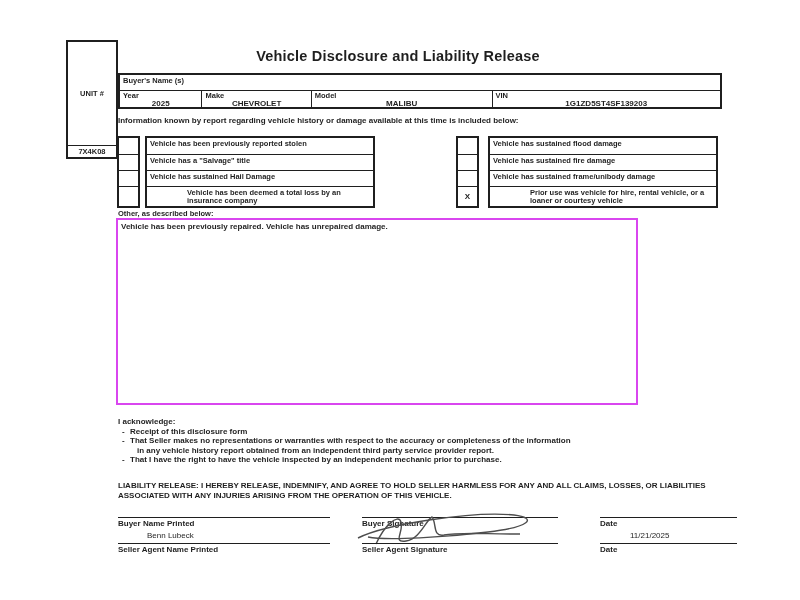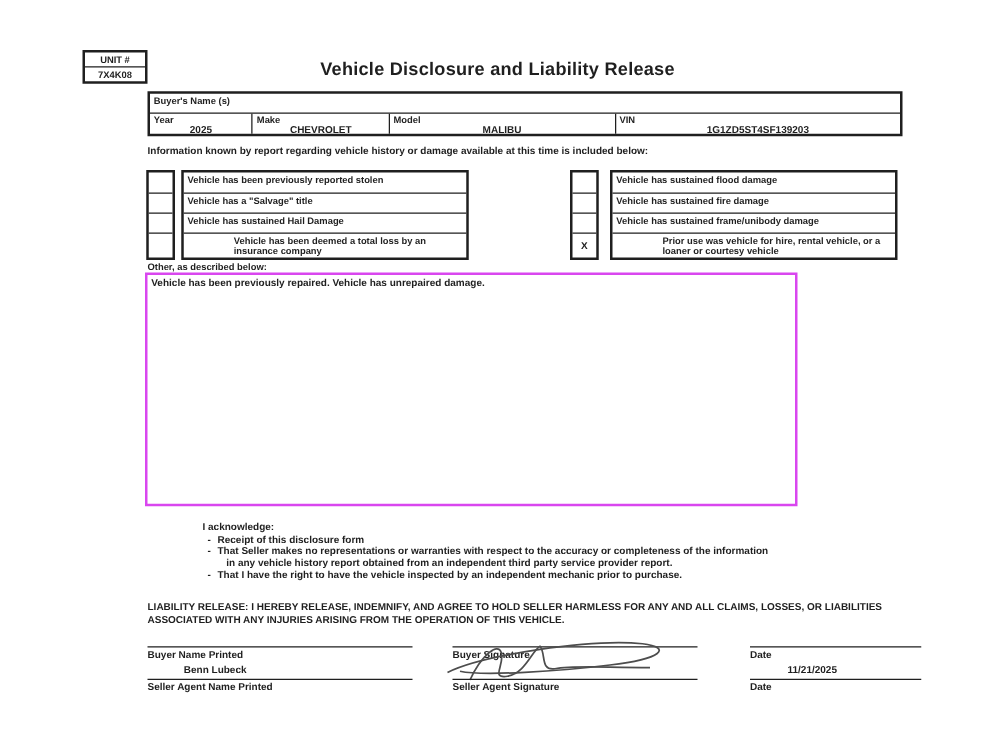--- a/index.html
+++ b/index.html
@@ -6,21 +6,21 @@
   html,body { background:#fff; }
   .page {
     position:relative; width:800px; height:600px; background:#fff;
     font-family:"Liberation Sans", sans-serif; color:#1f1f1f;
     overflow:hidden;
   }
   .abs { position:absolute; }
 
   
   .unit-box { left:66px; top:40px; width:52px; border:2px solid #1f1f1f; text-align:center; }
-  .unit-box .cell { font-size:7.5px; font-weight:700; padding:2px 0 1px; line-height:8px; }
+  .unit-box .cell { font-size:7.5px; font-weight:700; padding:2px 0 1px; line-height:8px;margin-top:46px; }
   .unit-box .cell + .cell { border-top:1.5px solid #1f1f1f; }
 
   
   .doc-title { left:118px; top:48px; width:560px; text-align:center;
     font-size:14.5px; font-weight:600; letter-spacing:0.2px; }
 
   
   .info-table { left:118px; top:73px; width:604px; border:2px solid #1f1f1f; }
   .row-buyer { height:15px; padding:1px 3px; font-size:7.5px; font-weight:600; }
   .row-fields { display:flex; border-top:1.5px solid #1f1f1f; height:17px; }
@@ -50,31 +50,31 @@
   .txt-left { left:145px; top:136px; }
   .cb-right { left:456px; top:136px; }
   .txt-right{ left:488px; top:136px; }
 
   
   .other-label { left:118px; top:209px; font-size:7.5px; font-weight:600; }
   .other-box { left:116px; top:218px; width:522px; height:187px; border:2px solid #d946ef;
     font-size:8px; font-weight:600; padding:2px 3px; }
 
   
-  .ack { left:118px; top:417px; width:610px; font-size:8px; font-weight:600; line-height:9.6px;margin-left:44px; }
+  .ack { left:118px; top:417px; width:610px; font-size:8px; font-weight:600; line-height:9.6px; }
   .ack .bullet { display:flex; }
   .ack .dash { width:12px; padding-left:4px; }
   .ack .cont { padding-left:19px; }
   .agree-line { left:118px; top:466px; width:610px; font-size:8px; font-weight:600; }
   .liability { left:118px; top:481px; width:600px; font-size:8px; font-weight:600; line-height:9.8px; }
 
   
   .sig-line { border-top:1.5px solid #1f1f1f; height:0; }
   .sig-label { font-size:8px; font-weight:600; margin-top:1px; }
-  .sig-value { font-size:8px; font-weight:700;padding-left:27px; }
+  .sig-value { font-size:8px; font-weight:400;padding-left:27px; }
   .col-a { left:118px; width:212px; }
   .col-b { left:362px; width:196px; }
   .col-c { left:600px; width:137px; }
   .r1 { top:517px; }
   .r2 { top:543px; }
   .val-a { left:120px; top:531px; }
   .val-c { left:603px; top:531px; }
   .sig-scribble { left:352px; top:508px; width:200px; height:42px; }
 </style>
 </head>

